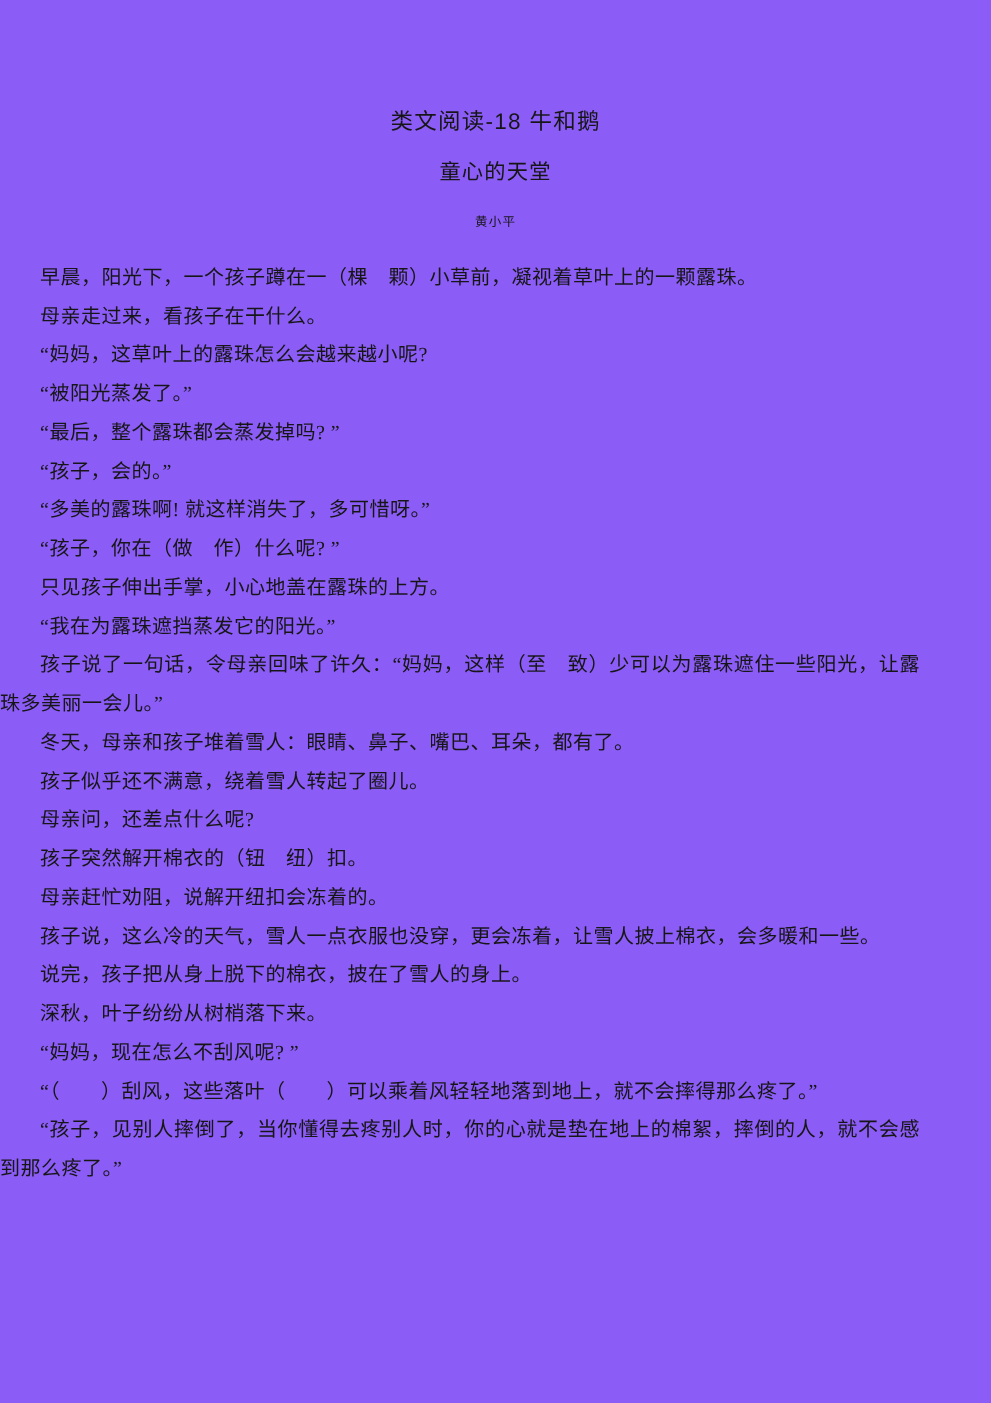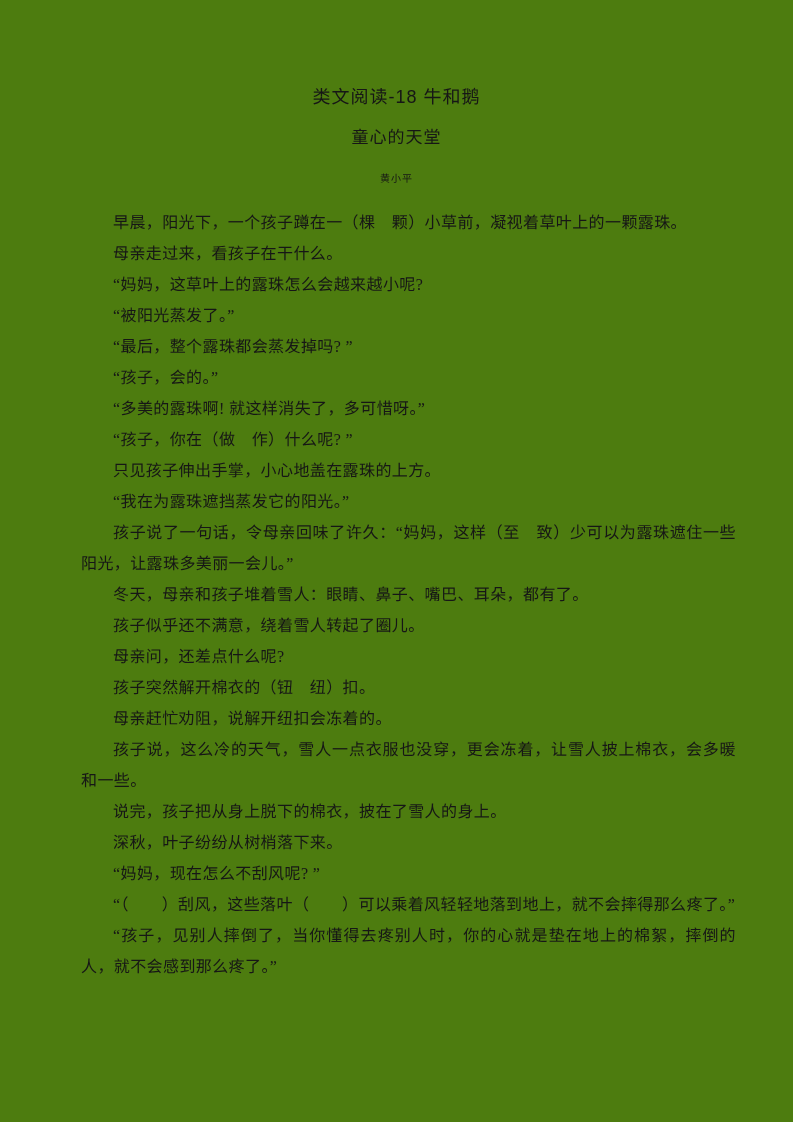--- a/index.html
+++ b/index.html
@@ -5,21 +5,21 @@
   html, body {
     margin: 0;
     padding: 0;
     background: #ffffff;
   }
   .page {
     position: relative;
     width: 793px;
     height: 1122px;
     margin: 0 auto;
-    background: #4d7c0f;
+    background: #8b5cf6;
     color: #161616;
     overflow: hidden;
   }
   .doc-header {
     padding-top: 86px;
     text-align: center;
     font-family: "Liberation Sans", "DejaVu Sans", sans-serif;
   }
   .doc-title {
     font-size: 18px;
@@ -36,21 +36,20 @@
   }
   .doc-author {
     margin-top: 21px;
     font-size: 10px;
     line-height: 19px;
     font-weight: 400;
     letter-spacing: 1px;
   }
   .doc-body {
     margin-top: 19px;
-    padding-left: 81px;
     padding-right: 57px;
     font-family: "Liberation Serif", "DejaVu Serif", serif;
     font-size: 16px;
     line-height: 31px;
     text-align: justify;
     letter-spacing: 0.4px;
   }
   .doc-body p {
     margin: 0;
     padding: 0;

